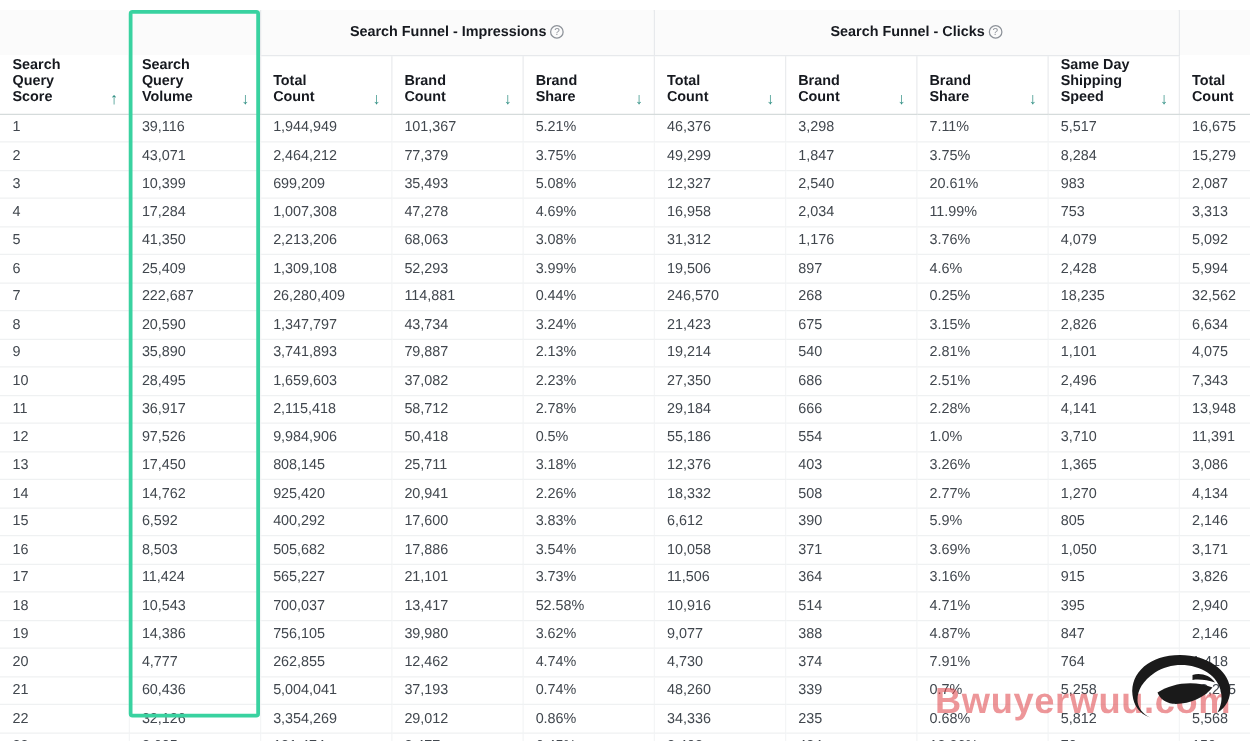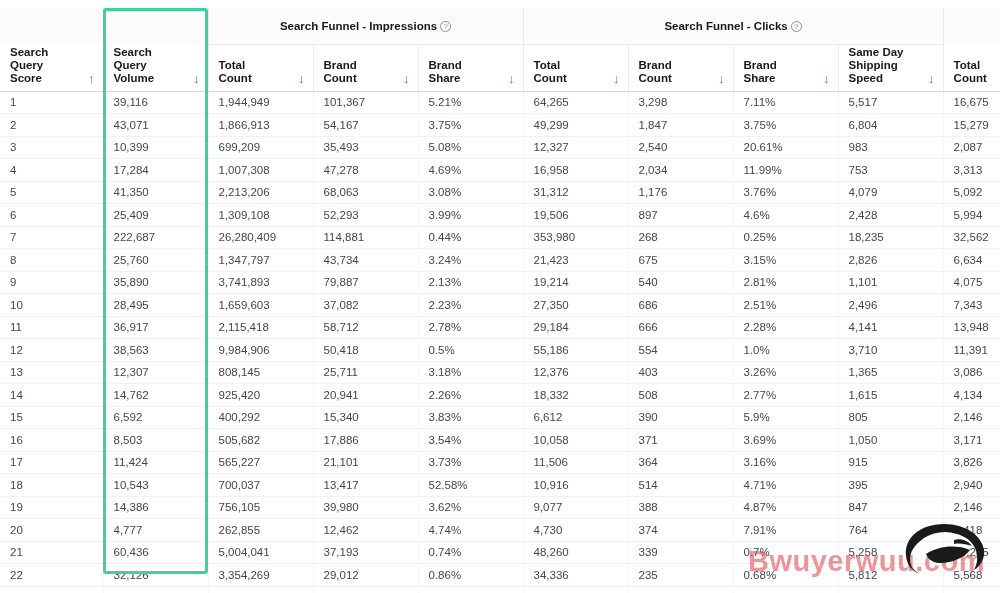--- a/index.html
+++ b/index.html
@@ -242,36 +242,36 @@
           </th>
         </tr>
     </thead>
     <tbody id="body">
         <tr class="data-row">
           <td class="cell score">1</td>
           <td class="cell">39,116</td>
           <td class="cell">1,944,949</td>
           <td class="cell">101,367</td>
           <td class="cell">5.21%</td>
-          <td class="cell">64,265</td>
+          <td class="cell">46,376</td>
           <td class="cell">3,298</td>
           <td class="cell">7.11%</td>
           <td class="cell">5,517</td>
           <td class="cell">16,675</td>
         </tr>
         <tr class="data-row">
           <td class="cell score">2</td>
           <td class="cell">43,071</td>
-          <td class="cell">1,866,913</td>
-          <td class="cell">54,167</td>
+          <td class="cell">2,464,212</td>
+          <td class="cell">77,379</td>
           <td class="cell">3.75%</td>
           <td class="cell">49,299</td>
           <td class="cell">1,847</td>
           <td class="cell">3.75%</td>
-          <td class="cell">6,804</td>
+          <td class="cell">8,284</td>
           <td class="cell">15,279</td>
         </tr>
         <tr class="data-row">
           <td class="cell score">3</td>
           <td class="cell">10,399</td>
           <td class="cell">699,209</td>
           <td class="cell">35,493</td>
           <td class="cell">5.08%</td>
           <td class="cell">12,327</td>
           <td class="cell">2,540</td>
@@ -314,29 +314,29 @@
           <td class="cell">4.6%</td>
           <td class="cell">2,428</td>
           <td class="cell">5,994</td>
         </tr>
         <tr class="data-row">
           <td class="cell score">7</td>
           <td class="cell">222,687</td>
           <td class="cell">26,280,409</td>
           <td class="cell">114,881</td>
           <td class="cell">0.44%</td>
-          <td class="cell">353,980</td>
+          <td class="cell">246,570</td>
           <td class="cell">268</td>
           <td class="cell">0.25%</td>
           <td class="cell">18,235</td>
           <td class="cell">32,562</td>
         </tr>
         <tr class="data-row">
           <td class="cell score">8</td>
-          <td class="cell">25,760</td>
+          <td class="cell">20,590</td>
           <td class="cell">1,347,797</td>
           <td class="cell">43,734</td>
           <td class="cell">3.24%</td>
           <td class="cell">21,423</td>
           <td class="cell">675</td>
           <td class="cell">3.15%</td>
           <td class="cell">2,826</td>
           <td class="cell">6,634</td>
         </tr>
         <tr class="data-row">
@@ -370,59 +370,59 @@
           <td class="cell">58,712</td>
           <td class="cell">2.78%</td>
           <td class="cell">29,184</td>
           <td class="cell">666</td>
           <td class="cell">2.28%</td>
           <td class="cell">4,141</td>
           <td class="cell">13,948</td>
         </tr>
         <tr class="data-row">
           <td class="cell score">12</td>
-          <td class="cell">38,563</td>
+          <td class="cell">97,526</td>
           <td class="cell">9,984,906</td>
           <td class="cell">50,418</td>
           <td class="cell">0.5%</td>
           <td class="cell">55,186</td>
           <td class="cell">554</td>
           <td class="cell">1.0%</td>
           <td class="cell">3,710</td>
           <td class="cell">11,391</td>
         </tr>
         <tr class="data-row">
           <td class="cell score">13</td>
-          <td class="cell">12,307</td>
+          <td class="cell">17,450</td>
           <td class="cell">808,145</td>
           <td class="cell">25,711</td>
           <td class="cell">3.18%</td>
           <td class="cell">12,376</td>
           <td class="cell">403</td>
           <td class="cell">3.26%</td>
           <td class="cell">1,365</td>
           <td class="cell">3,086</td>
         </tr>
         <tr class="data-row">
           <td class="cell score">14</td>
           <td class="cell">14,762</td>
           <td class="cell">925,420</td>
           <td class="cell">20,941</td>
           <td class="cell">2.26%</td>
           <td class="cell">18,332</td>
           <td class="cell">508</td>
           <td class="cell">2.77%</td>
-          <td class="cell">1,615</td>
+          <td class="cell">1,270</td>
           <td class="cell">4,134</td>
         </tr>
         <tr class="data-row">
           <td class="cell score">15</td>
           <td class="cell">6,592</td>
           <td class="cell">400,292</td>
-          <td class="cell">15,340</td>
+          <td class="cell">17,600</td>
           <td class="cell">3.83%</td>
           <td class="cell">6,612</td>
           <td class="cell">390</td>
           <td class="cell">5.9%</td>
           <td class="cell">805</td>
           <td class="cell">2,146</td>
         </tr>
         <tr class="data-row">
           <td class="cell score">16</td>
           <td class="cell">8,503</td>

